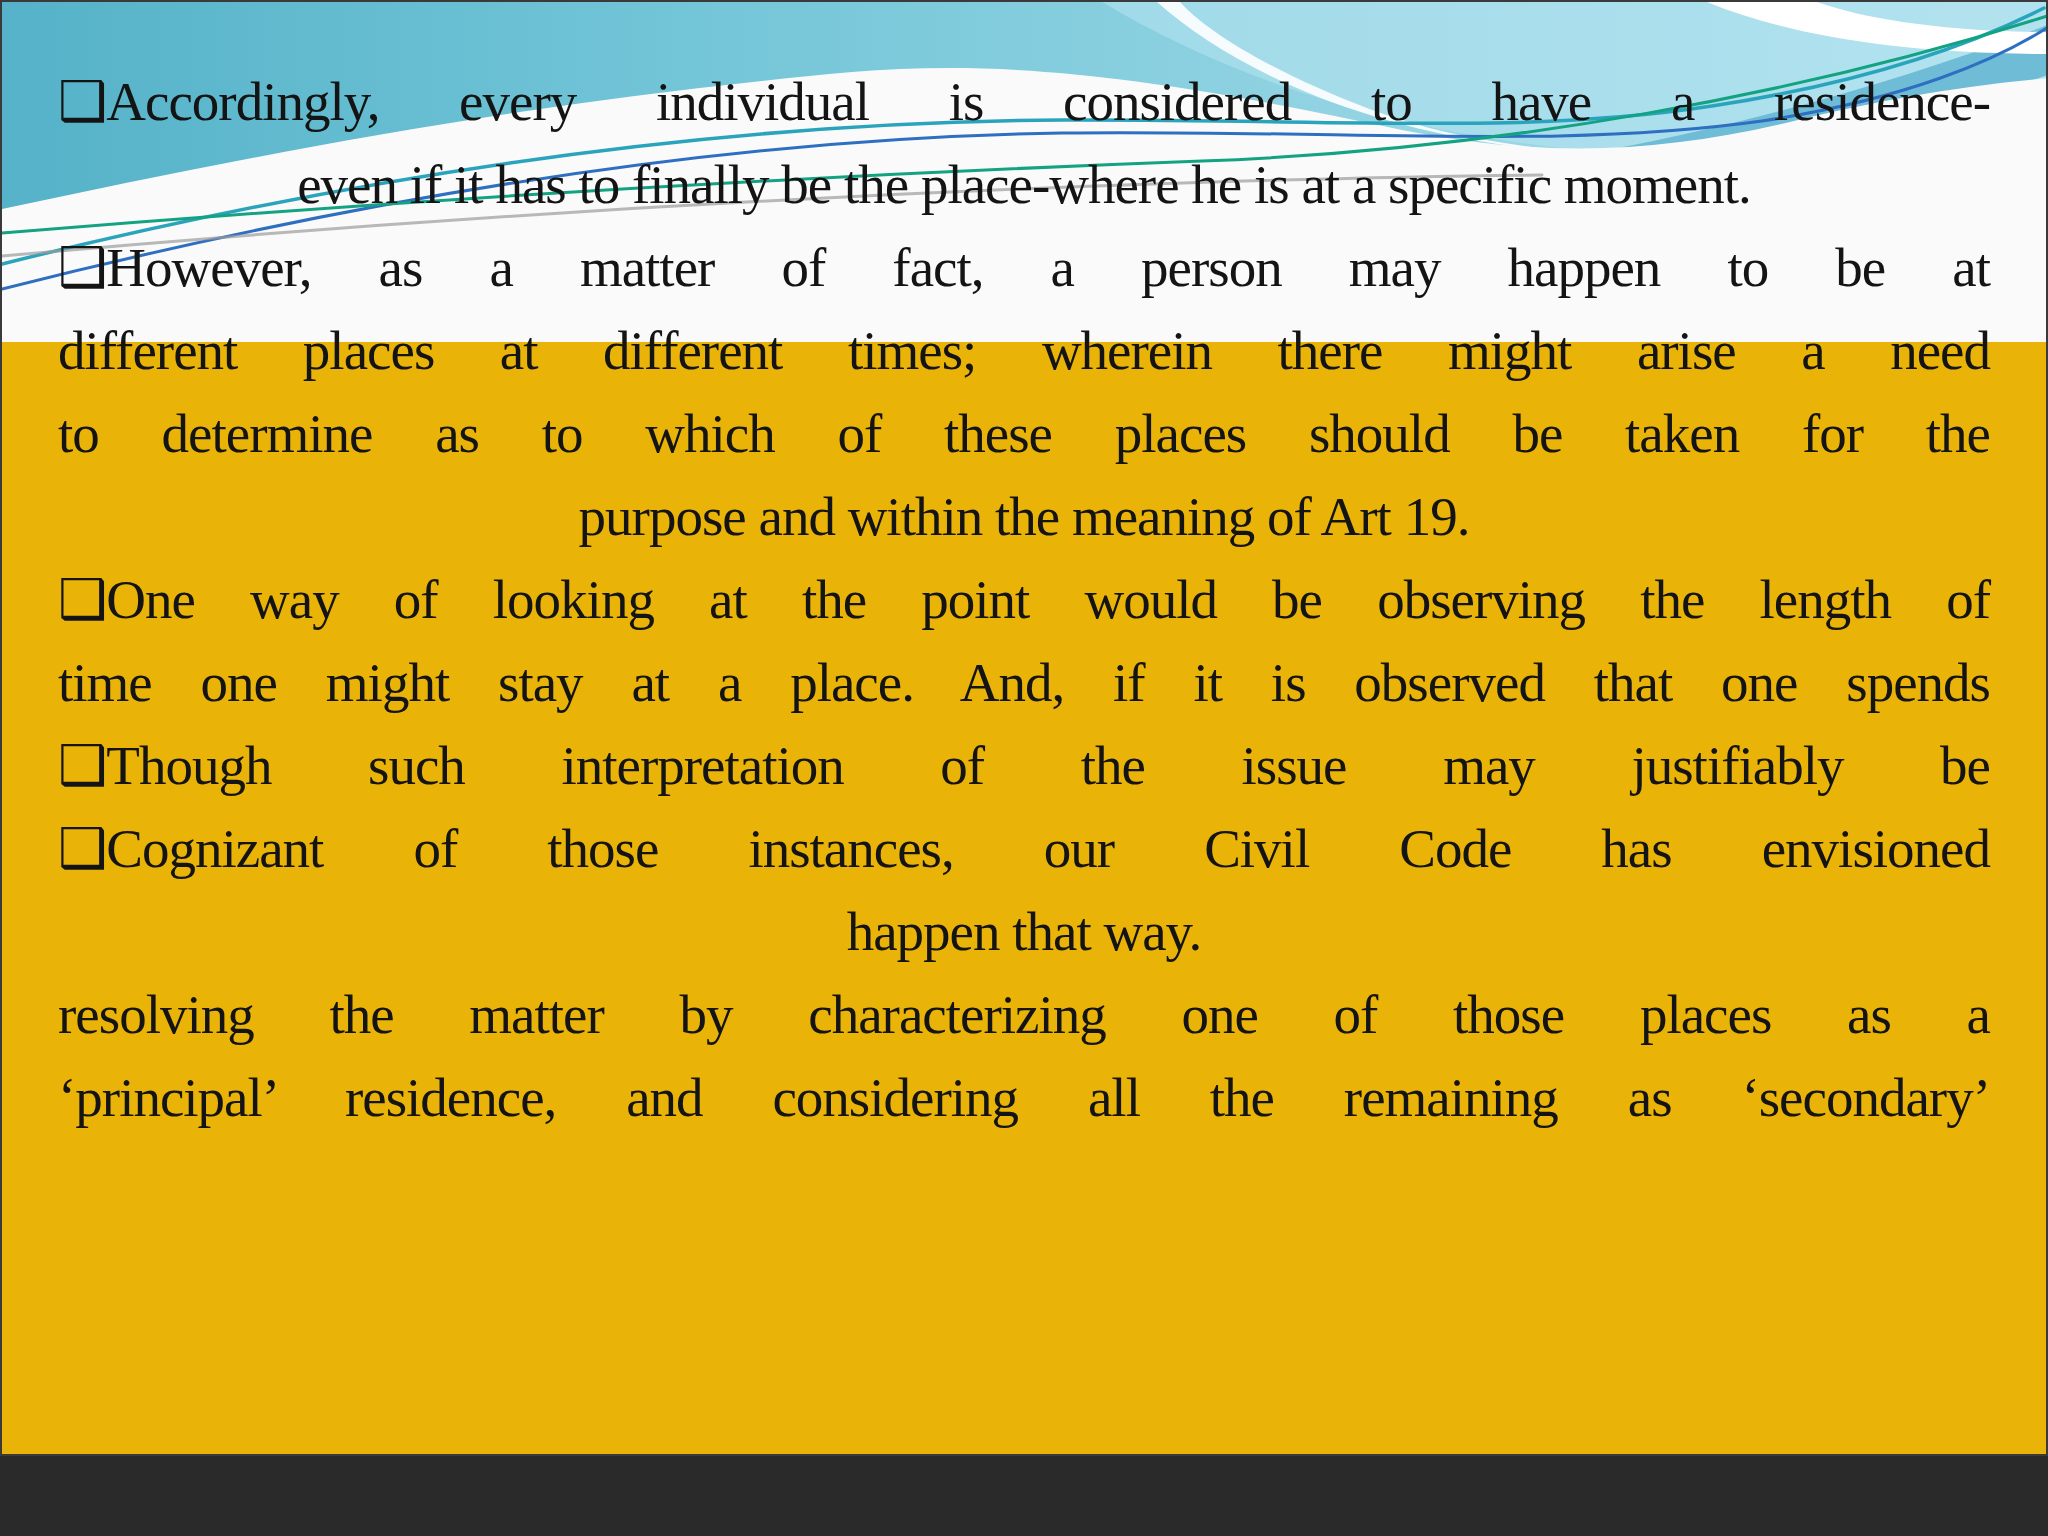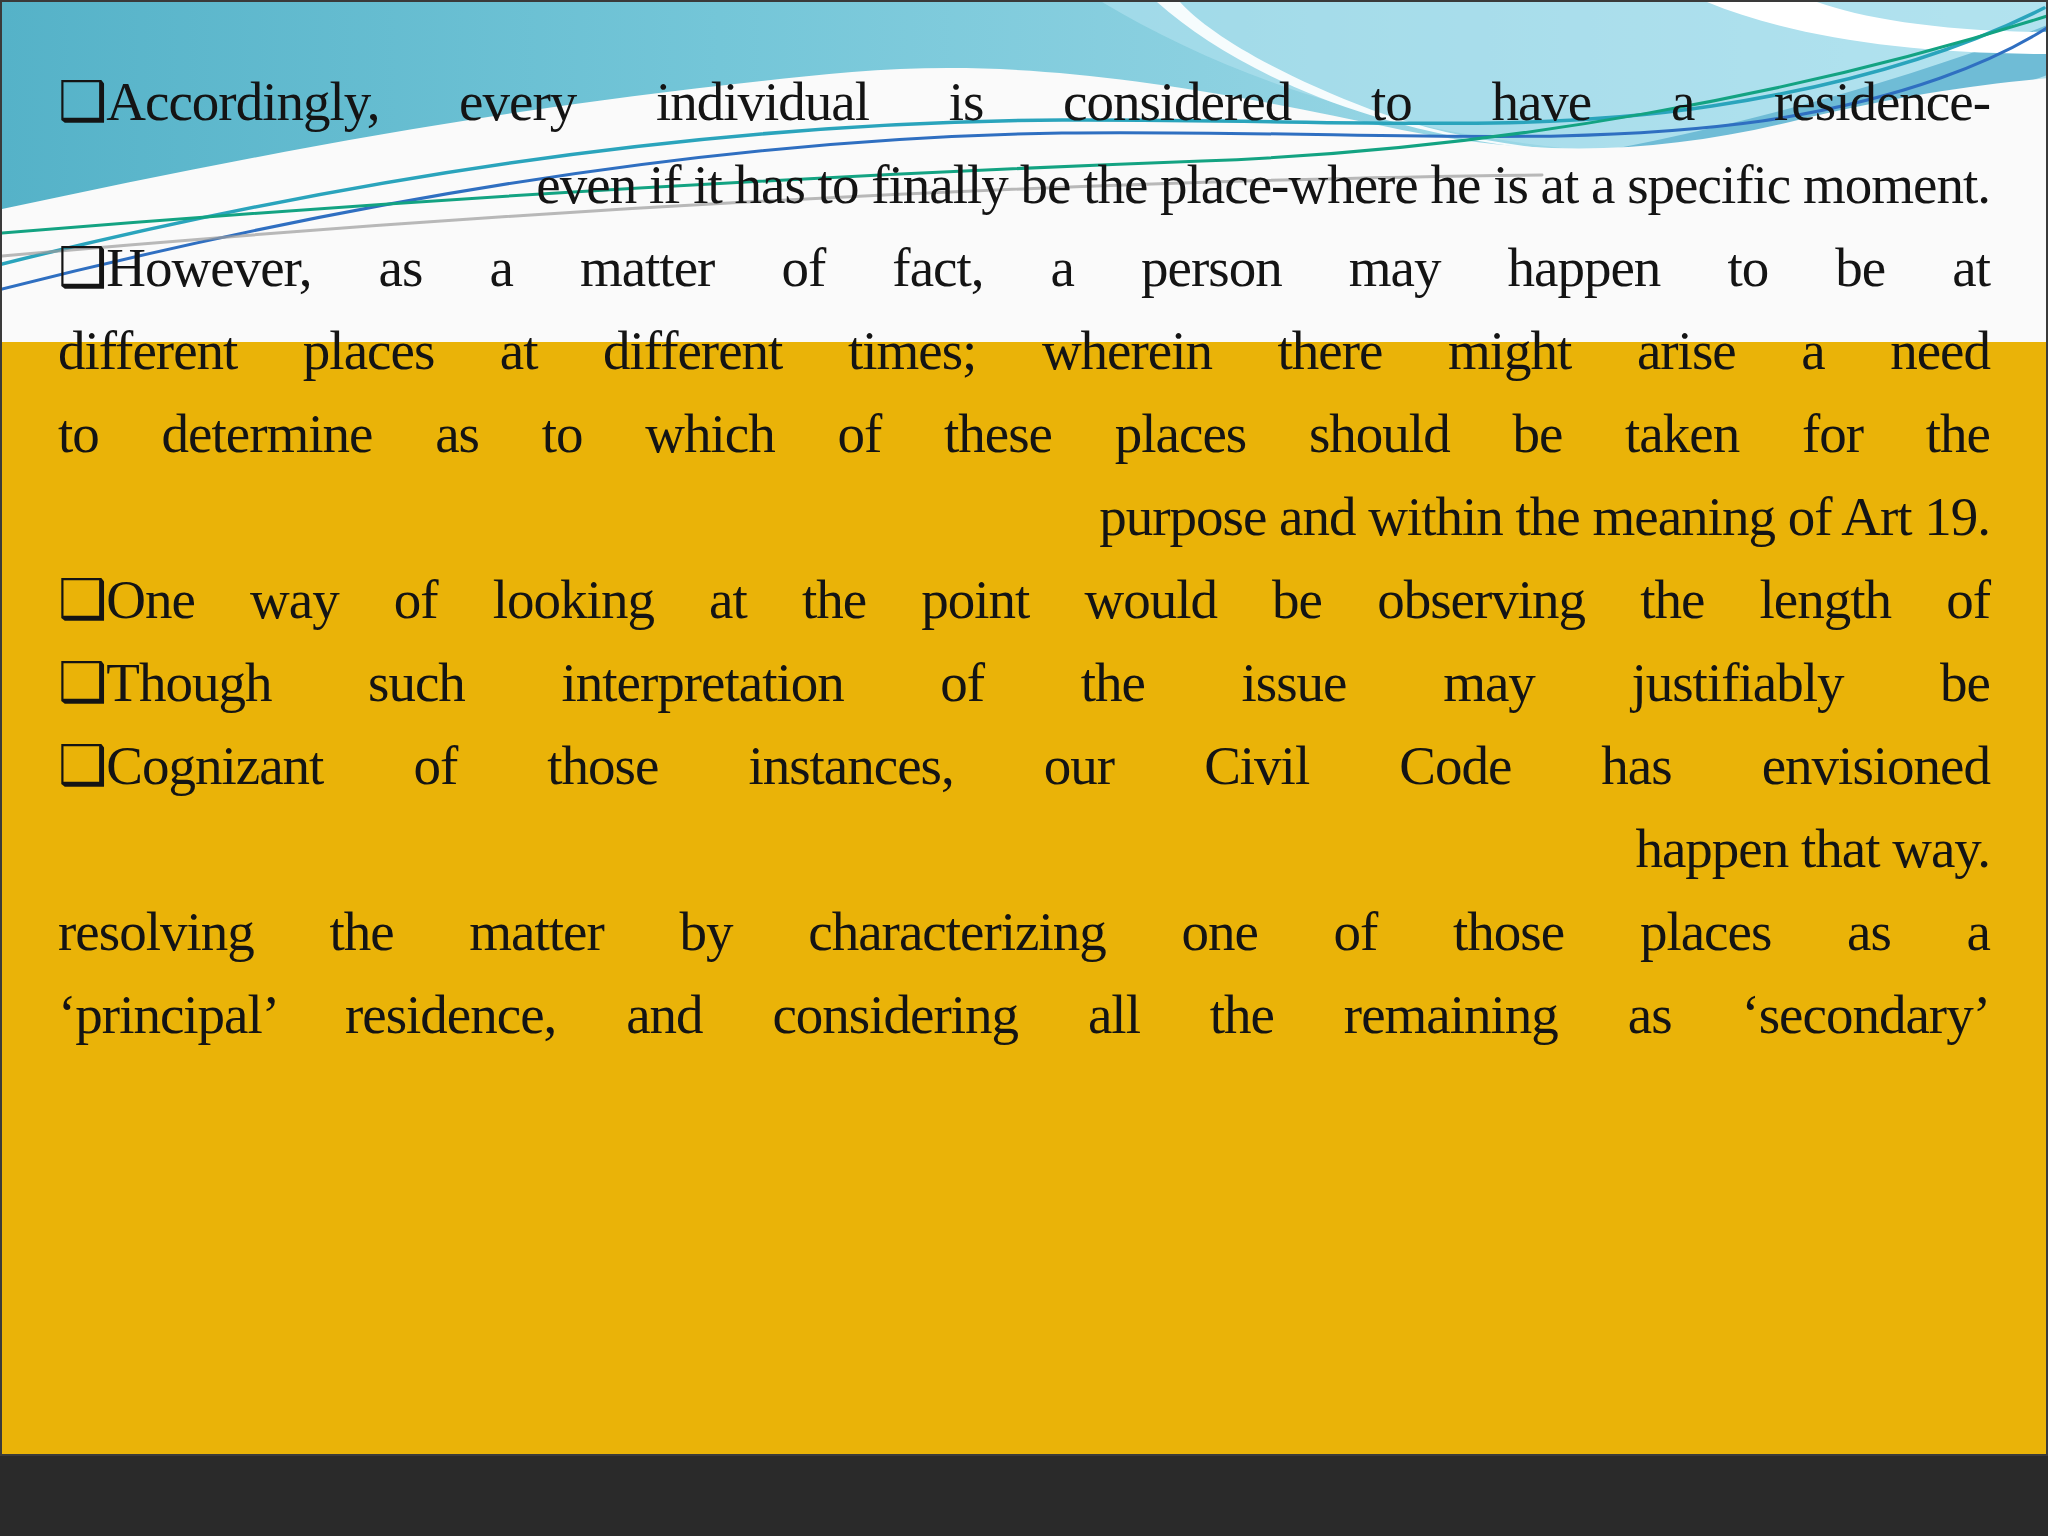--- a/index.html
+++ b/index.html
@@ -23,21 +23,21 @@
     position: absolute;
     left: 56px;
     right: 56px;
     top: 58px;
     color: #141414;
     font-size: 55px;
     line-height: 83px;
     letter-spacing: -1px;
   }
   .line {
-    text-align: right;
+    text-align: center;
   }
   .line.stretch {
     text-align: justify;
     text-align-last: justify;
   }
   .page-number {
     position: absolute;
     top: 1448px;
     right: 84px;
     font-size: 38px;
@@ -80,20 +80,21 @@
   </svg>
 
   <div class="text-block" id="text-block">
       <div class="line stretch">❑Accordingly, every individual is considered to have a residence-</div>
       <div class="line">even if it has to finally be the place-where he is at a specific moment.</div>
       <div class="line stretch">❑However, as a matter of fact, a person may happen to be at</div>
       <div class="line stretch">different places at different times; wherein there might arise a need</div>
       <div class="line stretch">to determine as to which of these places should be taken for the</div>
       <div class="line">purpose and within the meaning of Art 19.</div>
       <div class="line stretch">❑One way of looking at the point would be observing the length of</div>
+      <div class="line stretch">time one might stay at a place. And, if it is observed that one spends</div>
       <div class="line stretch">❑Though such interpretation of the issue may justifiably be</div>
       <div class="line stretch">❑Cognizant of those instances, our Civil Code has envisioned</div>
       <div class="line">happen that way.</div>
       <div class="line stretch">resolving the matter by characterizing one of those places as a</div>
       <div class="line stretch">‘principal’ residence, and considering all the remaining as ‘secondary’</div>
     </div>
 
   <div class="page-number">30</div>
 
 </div>

